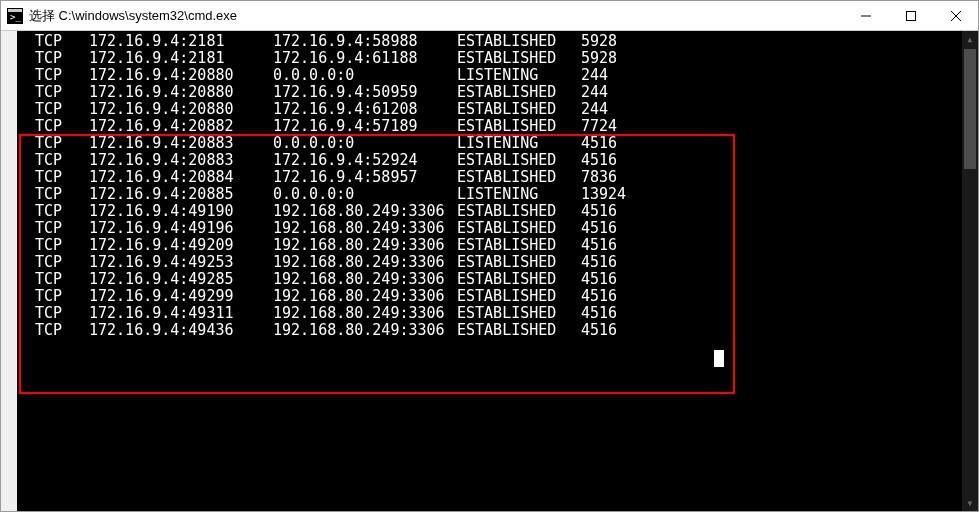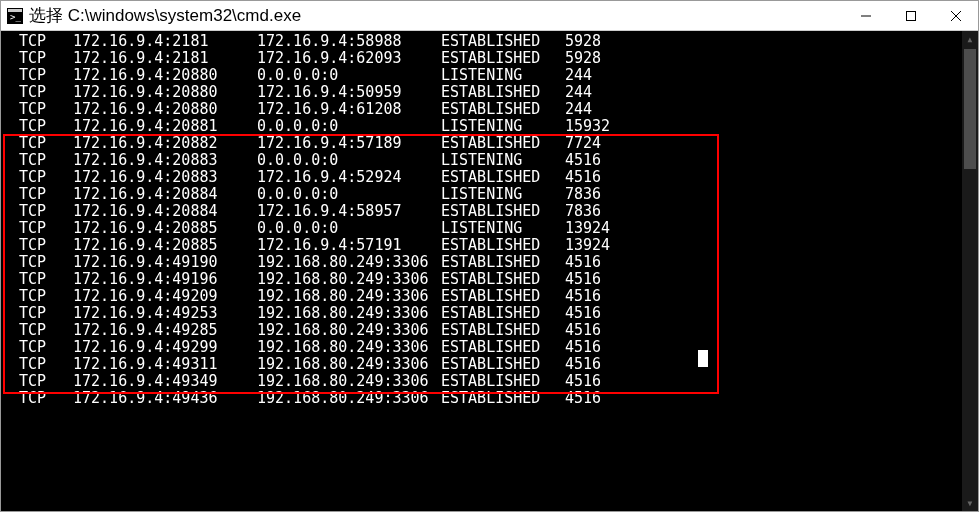--- a/index.html
+++ b/index.html
@@ -22,21 +22,21 @@
   width: 16px;
   height: 16px;
   margin: 0 6px;
   display: flex;
   align-items: center;
   justify-content: center;
 }
 .titlebar .icon svg { width: 16px; height: 16px; }
 .titlebar .title {
   flex: 1;
-  font-size: 17px;
+  font-size: 13px;
   color: #000;
 }
 .titlebar .window-controls { display: flex; }
 .titlebar .window-controls .btn {
   width: 45px;
   height: 29px;
   display: flex;
   align-items: center;
   justify-content: center;
   font-family: Arial, sans-serif;
@@ -45,20 +45,21 @@
 .console {
   background: #000;
   color: #fff;
   font-family: "NSimSun", "SimSun", "Consolas", monospace;
   font-size: 15px;
   line-height: 17px;
   padding: 2px 0 0 0;
   height: calc(100% - 30px);
   position: relative;
   letter-spacing: 0;
+  margin-left: 16px;
 }
 .row {
   white-space: pre;
   padding-left: 18px;
 }
 .col-proto { display: inline-block; width: 54px; }
 .col-local { display: inline-block; width: 184px; }
 .col-remote { display: inline-block; width: 184px; }
 .col-state { display: inline-block; width: 124px; }
 .col-pid { display: inline-block; }
@@ -134,40 +135,36 @@
           <line x1="0" y1="0" x2="10" y2="10" stroke="#000" stroke-width="1"></line>
           <line x1="10" y1="0" x2="0" y2="10" stroke="#000" stroke-width="1"></line>
         </svg>
     </div>
   </div>
 </div>
 
 <div class="console">
   <div id="rows-container">
       <div class="row"><span class="col-proto">TCP</span><span class="col-local">172.16.9.4:2181</span><span class="col-remote">172.16.9.4:58988</span><span class="col-state">ESTABLISHED</span><span class="col-pid">5928</span></div>
-      <div class="row"><span class="col-proto">TCP</span><span class="col-local">172.16.9.4:2181</span><span class="col-remote">172.16.9.4:62093</span><span class="col-state">ESTABLISHED</span><span class="col-pid">5928</span></div>
+      <div class="row"><span class="col-proto">TCP</span><span class="col-local">172.16.9.4:2181</span><span class="col-remote">172.16.9.4:61188</span><span class="col-state">ESTABLISHED</span><span class="col-pid">5928</span></div>
       <div class="row"><span class="col-proto">TCP</span><span class="col-local">172.16.9.4:20880</span><span class="col-remote">0.0.0.0:0</span><span class="col-state">LISTENING</span><span class="col-pid">244</span></div>
       <div class="row"><span class="col-proto">TCP</span><span class="col-local">172.16.9.4:20880</span><span class="col-remote">172.16.9.4:50959</span><span class="col-state">ESTABLISHED</span><span class="col-pid">244</span></div>
       <div class="row"><span class="col-proto">TCP</span><span class="col-local">172.16.9.4:20880</span><span class="col-remote">172.16.9.4:61208</span><span class="col-state">ESTABLISHED</span><span class="col-pid">244</span></div>
-      <div class="row"><span class="col-proto">TCP</span><span class="col-local">172.16.9.4:20881</span><span class="col-remote">0.0.0.0:0</span><span class="col-state">LISTENING</span><span class="col-pid">15932</span></div>
       <div class="row"><span class="col-proto">TCP</span><span class="col-local">172.16.9.4:20882</span><span class="col-remote">172.16.9.4:57189</span><span class="col-state">ESTABLISHED</span><span class="col-pid">7724</span></div>
       <div class="row"><span class="col-proto">TCP</span><span class="col-local">172.16.9.4:20883</span><span class="col-remote">0.0.0.0:0</span><span class="col-state">LISTENING</span><span class="col-pid">4516</span></div>
       <div class="row"><span class="col-proto">TCP</span><span class="col-local">172.16.9.4:20883</span><span class="col-remote">172.16.9.4:52924</span><span class="col-state">ESTABLISHED</span><span class="col-pid">4516</span></div>
-      <div class="row"><span class="col-proto">TCP</span><span class="col-local">172.16.9.4:20884</span><span class="col-remote">0.0.0.0:0</span><span class="col-state">LISTENING</span><span class="col-pid">7836</span></div>
       <div class="row"><span class="col-proto">TCP</span><span class="col-local">172.16.9.4:20884</span><span class="col-remote">172.16.9.4:58957</span><span class="col-state">ESTABLISHED</span><span class="col-pid">7836</span></div>
       <div class="row"><span class="col-proto">TCP</span><span class="col-local">172.16.9.4:20885</span><span class="col-remote">0.0.0.0:0</span><span class="col-state">LISTENING</span><span class="col-pid">13924</span></div>
-      <div class="row"><span class="col-proto">TCP</span><span class="col-local">172.16.9.4:20885</span><span class="col-remote">172.16.9.4:57191</span><span class="col-state">ESTABLISHED</span><span class="col-pid">13924</span></div>
       <div class="row"><span class="col-proto">TCP</span><span class="col-local">172.16.9.4:49190</span><span class="col-remote">192.168.80.249:3306</span><span class="col-state">ESTABLISHED</span><span class="col-pid">4516</span></div>
       <div class="row"><span class="col-proto">TCP</span><span class="col-local">172.16.9.4:49196</span><span class="col-remote">192.168.80.249:3306</span><span class="col-state">ESTABLISHED</span><span class="col-pid">4516</span></div>
       <div class="row"><span class="col-proto">TCP</span><span class="col-local">172.16.9.4:49209</span><span class="col-remote">192.168.80.249:3306</span><span class="col-state">ESTABLISHED</span><span class="col-pid">4516</span></div>
       <div class="row"><span class="col-proto">TCP</span><span class="col-local">172.16.9.4:49253</span><span class="col-remote">192.168.80.249:3306</span><span class="col-state">ESTABLISHED</span><span class="col-pid">4516</span></div>
       <div class="row"><span class="col-proto">TCP</span><span class="col-local">172.16.9.4:49285</span><span class="col-remote">192.168.80.249:3306</span><span class="col-state">ESTABLISHED</span><span class="col-pid">4516</span></div>
       <div class="row"><span class="col-proto">TCP</span><span class="col-local">172.16.9.4:49299</span><span class="col-remote">192.168.80.249:3306</span><span class="col-state">ESTABLISHED</span><span class="col-pid">4516</span></div>
       <div class="row"><span class="col-proto">TCP</span><span class="col-local">172.16.9.4:49311</span><span class="col-remote">192.168.80.249:3306</span><span class="col-state">ESTABLISHED</span><span class="col-pid">4516</span></div>
-      <div class="row"><span class="col-proto">TCP</span><span class="col-local">172.16.9.4:49349</span><span class="col-remote">192.168.80.249:3306</span><span class="col-state">ESTABLISHED</span><span class="col-pid">4516</span></div>
       <div class="row"><span class="col-proto">TCP</span><span class="col-local">172.16.9.4:49436</span><span class="col-remote">192.168.80.249:3306</span><span class="col-state">ESTABLISHED</span><span class="col-pid">4516</span></div>
     </div>
   <div class="highlight-box" style="left:2px;top:103px;width:716px;height:260px;"></div>
   <div class="cursor-block" style="left:697px;top:319px;"></div>
   <div class="scrollbar">
     <div class="arrow up">▲</div>
     <div class="thumb"></div>
     <div class="arrow down">▼</div>
   </div>
 </div>

